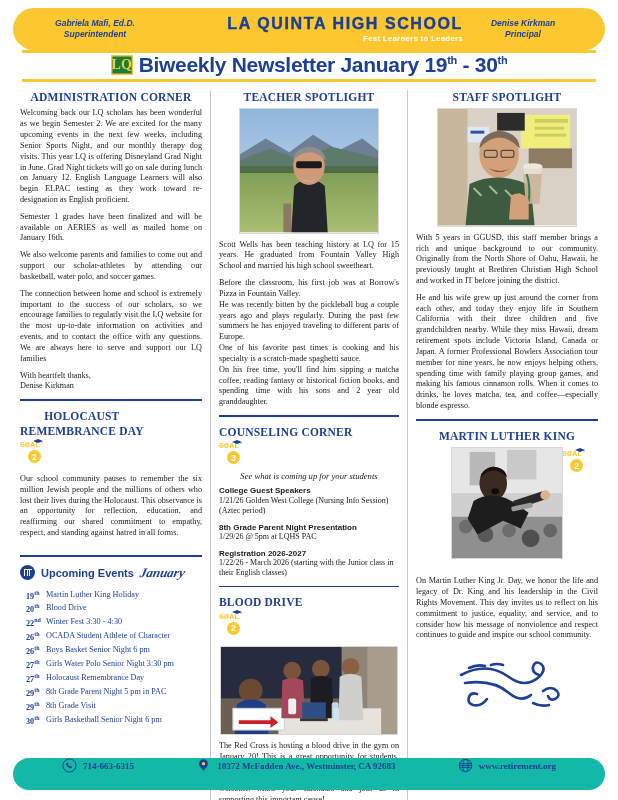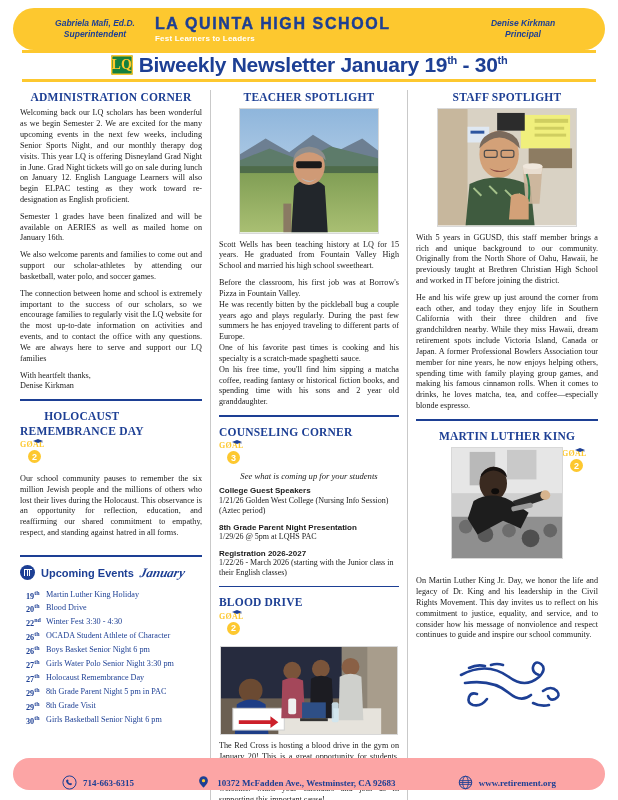--- a/index.html
+++ b/index.html
@@ -20,21 +20,21 @@
     border-radius: 21px;
     display: flex; align-items: center; justify-content: space-between;
     padding: 0 22px;
   }
   .banner-side {
     font-family: "Liberation Sans", sans-serif;
     font-style: italic; font-weight: bold;
     font-size: 8.5px; color: #1d3f94; line-height: 1.35;
     text-align: center; width: 120px;
   }
-  .banner-center { text-align: left; flex: 1; }
+  .banner-center { text-align: right; flex: 1; }
   .school-name {
     font-family: "Liberation Sans", sans-serif;
     font-weight: bold; font-size: 16px;
     color: #1d3f94; letter-spacing: 1.6px;
     -webkit-text-stroke: 0.4px #1d3f94;
   }
   .school-tag {
     font-family: "Liberation Sans", sans-serif;
     font-weight: bold; font-size: 8px; color: #ffffff;
     margin-top: 1px; letter-spacing: .2px;
@@ -99,21 +99,21 @@
   .photo.big { width: 140px; }
   .photo.wide { width: 178px; }
   .photo img, .photo .ph { display: block; width: 100%; }
 
   
   .goal {
     display: inline-block; position: relative; width: 34px; height: 30px;
     vertical-align: middle;
   }
   .goal .word {
-    font-family: Liberation Serif, serif;
+    font-family: Liberation Mono, monospace;
     font-weight: bold; font-size: 8px; color: #FDC82F;
     letter-spacing: .3px; position: absolute; top: 0px; left: 0;
   }
   .goal .cap {
     position: absolute; left: 12.5px; top: -1.5px;
     width: 10px; height: 4px;
   }
   .goal .num {
     position: absolute; left: 8px; top: 10px;
     width: 13px; height: 13px; border-radius: 50%;
@@ -169,22 +169,22 @@
     font-family: "Liberation Serif", serif;
     font-size: 8px; color: #1a1a1a; line-height: 1.3;
   }
 
   .swirl { width: 120px; margin: 14px auto 0 auto; display: block; }
 
   
   .footer {
     position: absolute; left: 13px; bottom: 10px;
     width: 592px; height: 32px;
-    background: #fca5a5; border-radius: 16px;
-    display: flex; align-items: flex-end; justify-content: space-around;
+    background: #14b8a6; border-radius: 16px;
+    display: flex; align-items: flex-start; justify-content: space-around;
     padding: 0 18px;
   }
   .f-item { display: flex; align-items: center; gap: 6px; }
   .f-text {
     font-family: "Liberation Serif", serif;
     font-weight: bold; font-size: 9px; color: #1d3f94;
   }
   .f-ico { width: 15px; height: 15px; flex: none; }
 </style>
 </head>

